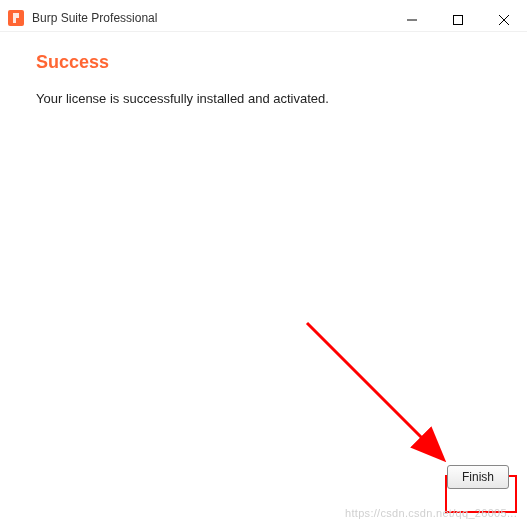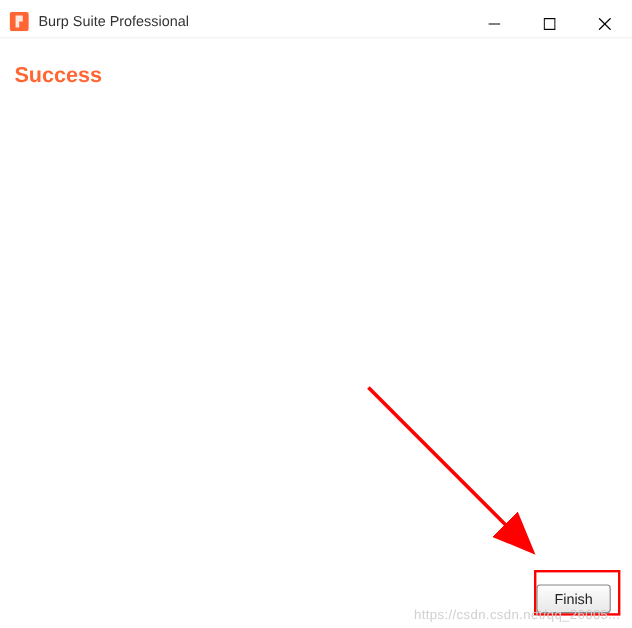--- a/index.html
+++ b/index.html
@@ -52,38 +52,38 @@
       justify-content: center;
       background: transparent;
       border: none;
       cursor: pointer;
     }
     .win-btn svg {
       width: 10px;
       height: 10px;
     }
     .content {
-      padding: 20px 12px;
+      padding: 20px 36px;
       position: relative;
       height: calc(100% - 32px);
     }
     .heading {
       color: #ff6633;
       font-size: 18px;
       font-weight: bold;
       margin-bottom: 18px;
     }
     .message {
       color: #222;
       font-size: 13px;
     }
     .finish-btn {
       position: absolute;
       right: 18px;
-      bottom: 12px;
+      bottom: 34px;
       padding: 4px 14px;
       font-size: 12px;
       background: linear-gradient(#fdfdfd, #e8e8e8);
       border: 1px solid #888;
       border-radius: 3px;
       cursor: pointer;
       color: #222;
     }
     .highlight-box {
       position: absolute;
@@ -138,20 +138,21 @@
       <svg viewBox="0 0 10 10">
           <line x1="0" y1="0" x2="10" y2="10" stroke="#000" stroke-width="1"></line>
           <line x1="10" y1="0" x2="0" y2="10" stroke="#000" stroke-width="1"></line>
         </svg>
     </button>
   </div>
 </div>
 
 <div class="content">
   <div class="heading">Success</div>
+  <div class="message">Your license is successfully installed and activated.</div>
 
   <svg class="arrow-svg" viewBox="0 0 200 200">
     <defs>
       <marker id="arrowhead" markerWidth="12" markerHeight="10" refX="10" refY="5" orient="auto">
         <polygon points="0 0, 12 5, 0 10" fill="#ff0000"></polygon>
       </marker>
     </defs>
     <line x1="30" y1="30" x2="165" y2="165" stroke="#ff0000" stroke-width="3" marker-end="url(#arrowhead)"></line>
   </svg>
 

